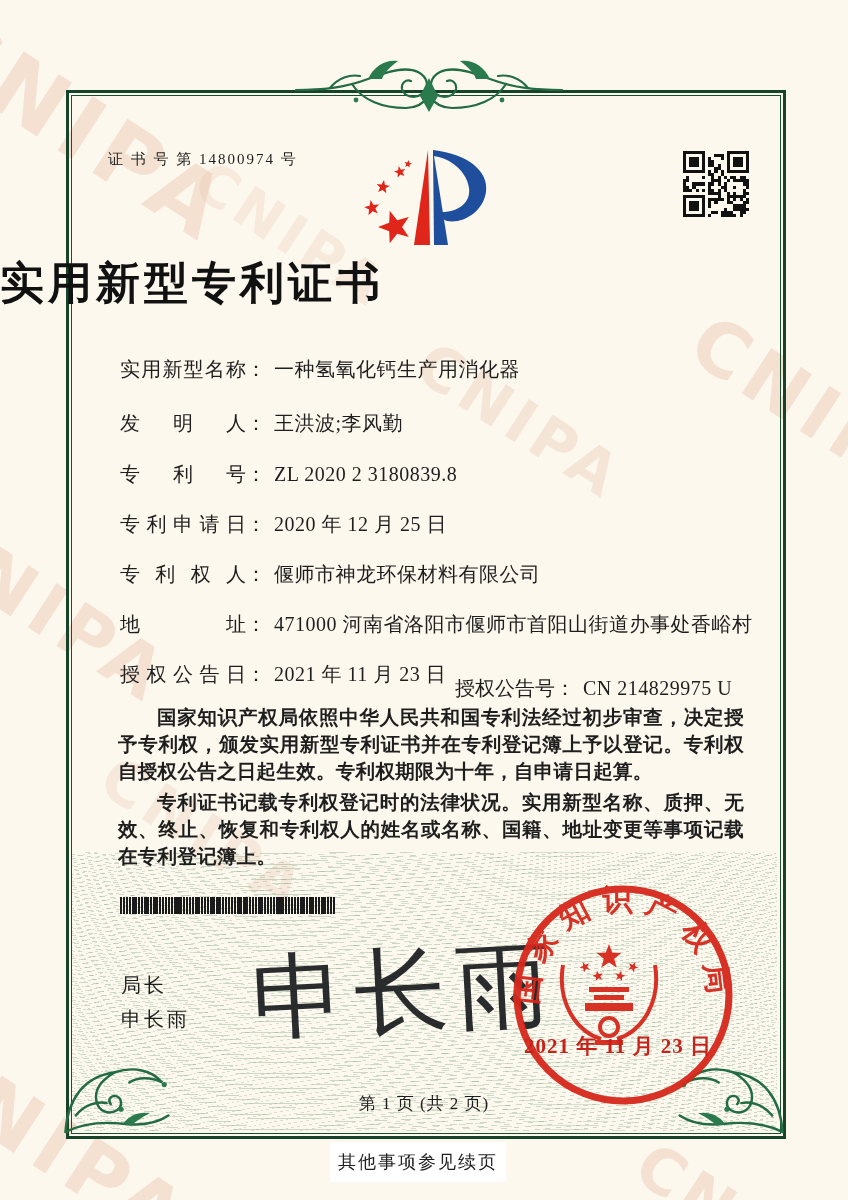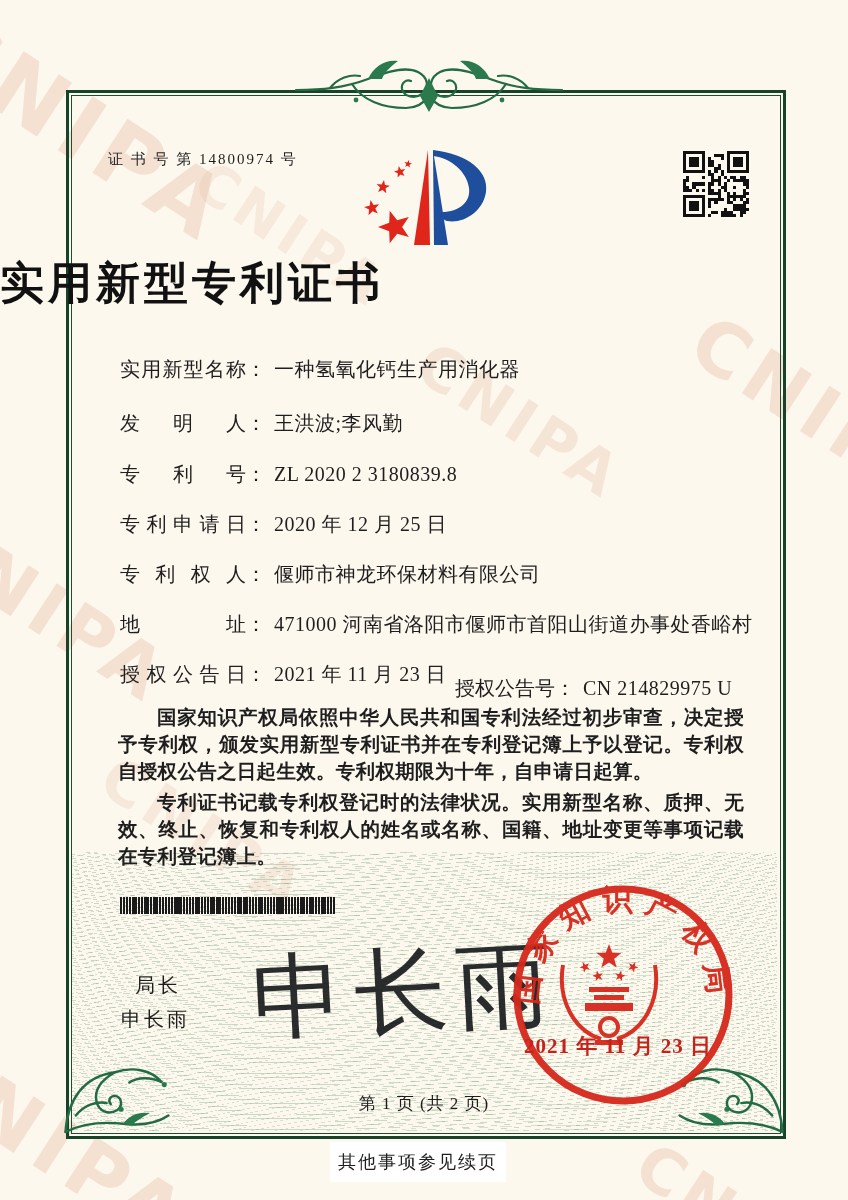--- a/index.html
+++ b/index.html
@@ -38,21 +38,21 @@
   
   .paras{position:absolute;left:114px;top:700px;width:634px;font-size:19.5px;
          line-height:27px;text-align:justify;letter-spacing:0.3px;}
   .paras p{margin:4px;text-indent:2em;font-weight:bold;}
   
   .barcode{position:absolute;left:120px;top:897px;width:216px;height:17px;
      background-image:
        repeating-linear-gradient(90deg,#1a1a1a 0 2px,transparent 2px 3px),
        repeating-linear-gradient(90deg,#1a1a1a 0 1px,transparent 1px 7px),
        repeating-linear-gradient(90deg,transparent 0 4px,#1a1a1a 4px 5px,transparent 5px 11px);}
-  .director-title{position:absolute;left:121px;top:972px;font-size:20px;letter-spacing:3px;margin-left:14px;}
+  .director-title{position:absolute;left:121px;top:972px;font-size:20px;letter-spacing:3px;}
   .director-name{position:absolute;left:121px;top:1006px;font-size:20px;letter-spacing:3px;}
   .signature{position:absolute;left:252px;top:928px;width:330px;font-size:94px;
      font-weight:500;color:#15171a;letter-spacing:8px;transform:rotate(-3deg);
      opacity:.9;white-space:nowrap;}
   .seal{position:absolute;left:505px;top:877px;width:236px;height:236px;opacity:.95;}
   .seal-date{position:absolute;left:524px;top:1032px;font-size:21px;color:#c6221a;
      letter-spacing:1px;white-space:nowrap;font-weight:bold;}
   .page-footer{position:absolute;left:0;top:1092px;width:100%;text-align:center;
      font-size:17px;letter-spacing:1px;}
   .note{position:absolute;left:330px;top:1142px;background:#ffffff;padding:8px 8px;

